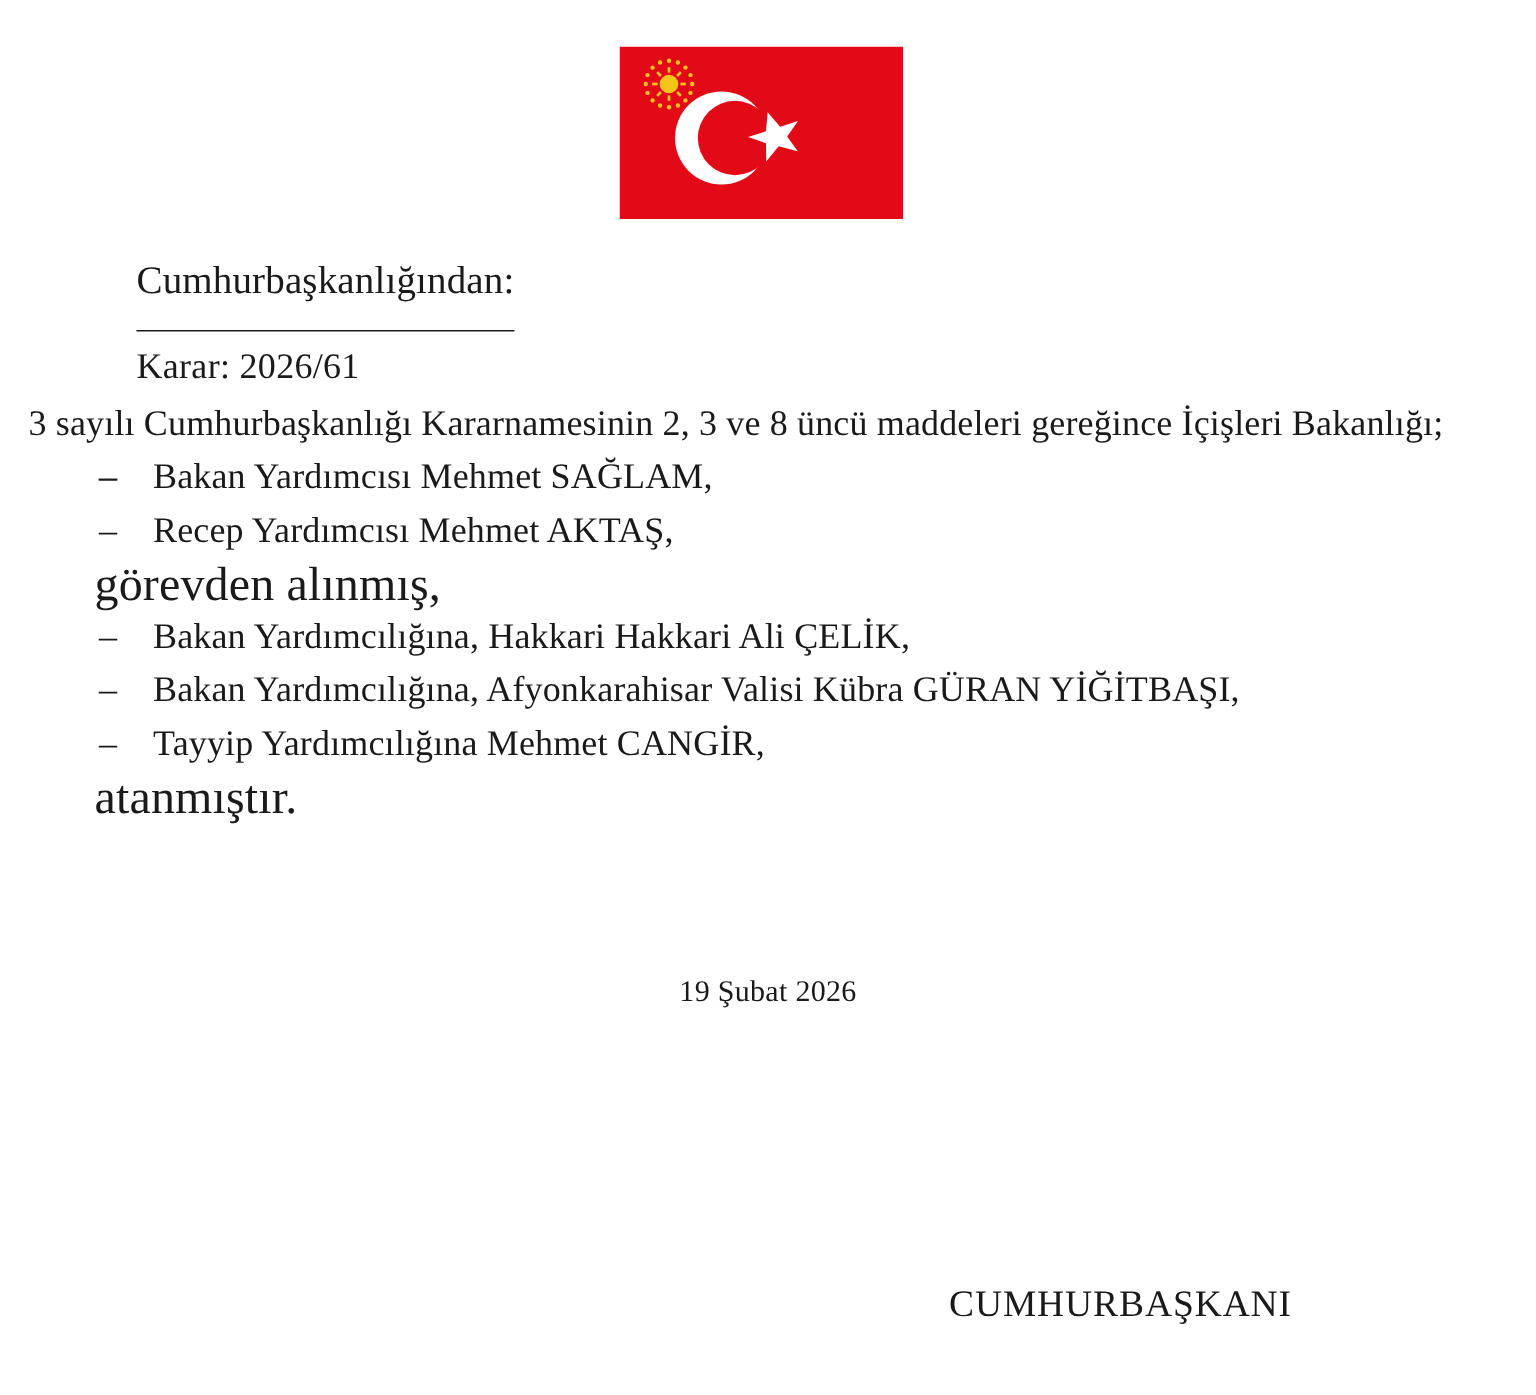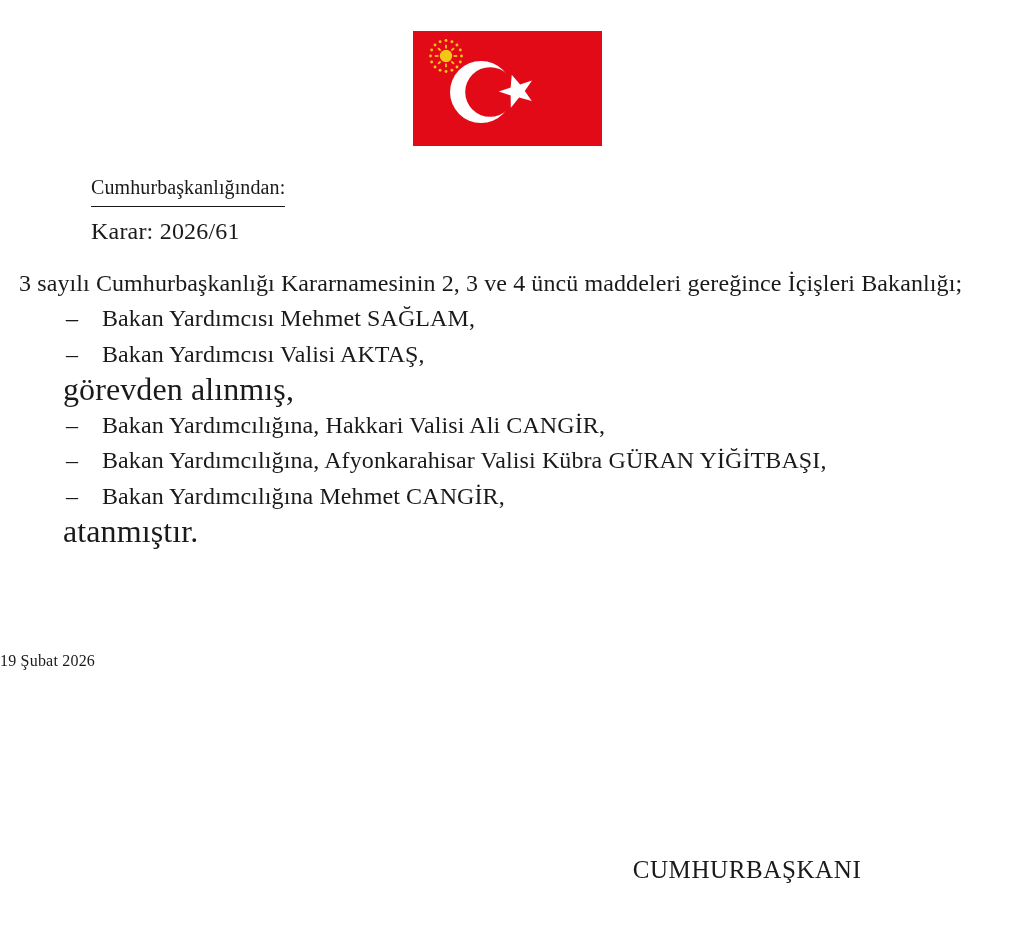--- a/index.html
+++ b/index.html
@@ -29,27 +29,27 @@
   .flag-svg { display: block; width: 100%; height: 100%; }
 
   
   .header-block {
     position: absolute;
     left: 91px;
     top: 170px;
     width: 860px;
   }
   .issuer {
-    font-size: 20px;
+    font-size: 26px;
     line-height: 34px;
     font-weight: 400;
     letter-spacing: 0.1px;
     display: inline-block;
     border-bottom: 1.6px solid #1a1a1a;
-    padding-bottom: 2px;
+    padding-bottom: 16px;
   }
   .decision-no {
     margin-top: 9px;
     font-size: 24px;
     line-height: 30px;
     font-weight: 400;
     letter-spacing: 0.2px;
   }
 
   
@@ -94,21 +94,22 @@
     padding-left: 44px;
     margin: 0;
   }
 
   
   .date-line {
     position: absolute;
     top: 645px;
     left: 0;
     width: 1024px;
-    font-size: 16px;
+    text-align: center;
+    font-size: 20px;
     line-height: 32px;
     letter-spacing: 0.2px;
   }
 
   
   .signature-block {
     position: absolute;
     top: 843px;
     right: 77px;
     text-align: center;
@@ -181,50 +182,50 @@
   </svg>
 </div>
 
 <div class="header-block">
   <div class="issuer">Cumhurbaşkanlığından:</div>
   <div class="decision-no">Karar: 2026/61</div>
 </div>
 
 <div class="body-block">
 
-  <p class="intro">3 sayılı Cumhurbaşkanlığı Kararnamesinin 2, 3 ve 4 üncü maddeleri gereğince İçişleri Bakanlığı;</p>
+  <p class="intro">3 sayılı Cumhurbaşkanlığı Kararnamesinin 2, 3 ve 8 üncü maddeleri gereğince İçişleri Bakanlığı;</p>
 
   <ul class="item-list">
     <li>
       <span class="dash">–</span>
     </li>
     <li>
       <span class="dash">–</span>
       <span>Bakan Yardımcısı Mehmet SAĞLAM,</span>
     </li>
     <li>
       <span class="dash">–</span>
-      <span>Bakan Yardımcısı Valisi AKTAŞ,</span>
+      <span>Recep Yardımcısı Mehmet AKTAŞ,</span>
     </li>
   </ul>
 
   <p class="standalone-line">görevden alınmış,</p>
 
   <ul class="item-list">
     <li>
       <span class="dash">–</span>
-      <span>Bakan Yardımcılığına, Hakkari Valisi Ali CANGİR,</span>
+      <span>Bakan Yardımcılığına, Hakkari Hakkari Ali ÇELİK,</span>
     </li>
     <li>
       <span class="dash">–</span>
       <span>Bakan Yardımcılığına, Afyonkarahisar Valisi Kübra GÜRAN YİĞİTBAŞI,</span>
     </li>
     <li>
       <span class="dash">–</span>
-      <span>Bakan Yardımcılığına Mehmet CANGİR,</span>
+      <span>Tayyip Yardımcılığına Mehmet CANGİR,</span>
     </li>
   </ul>
 
   <p class="standalone-line">atanmıştır.</p>
 </div>
 
 <div class="date-line">19 Şubat 2026</div>
 
 <div class="signature-block">
   <div class="sig-title">CUMHURBAŞKANI</div>

